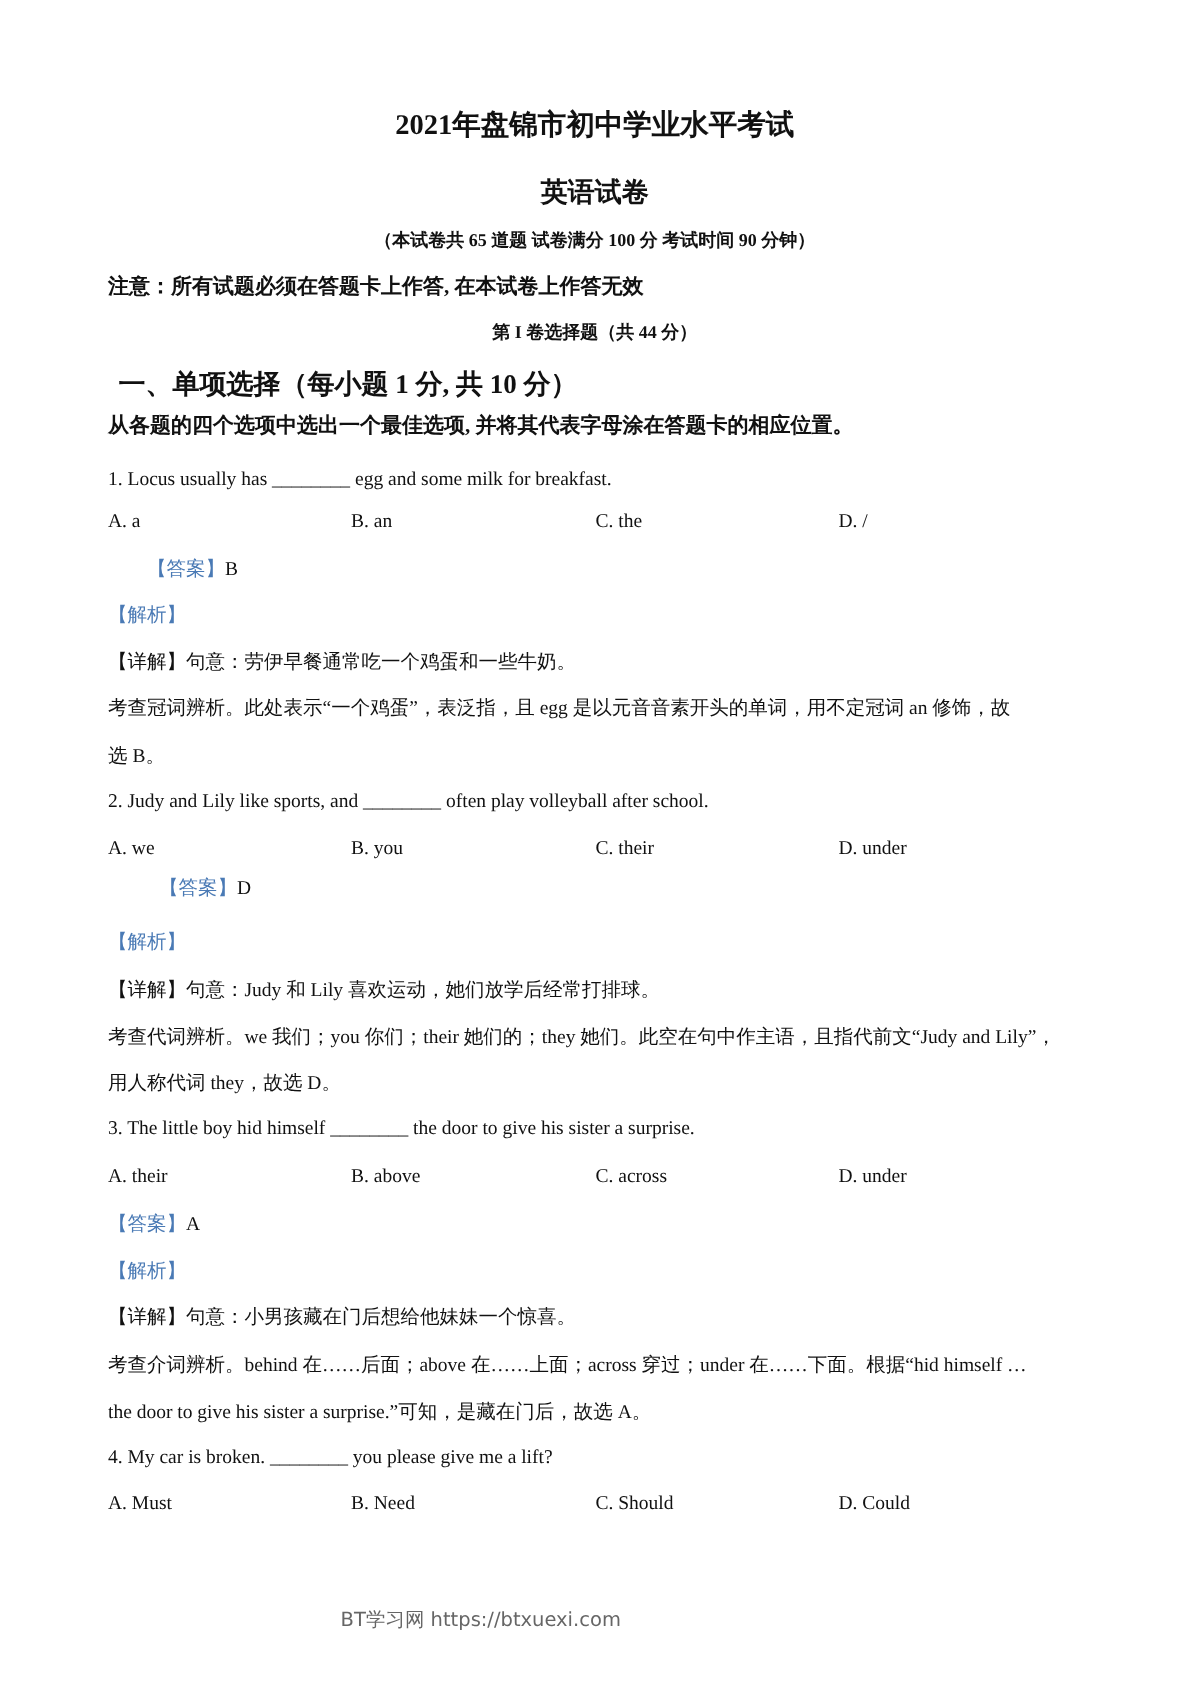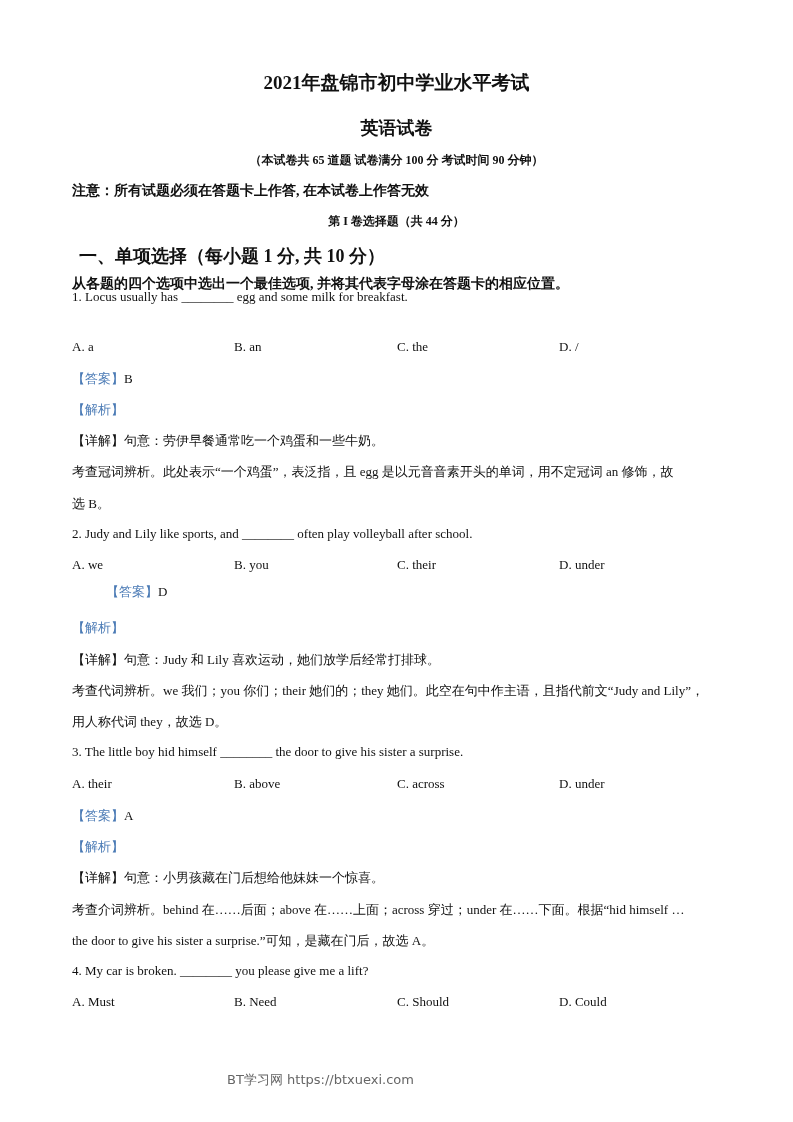--- a/index.html
+++ b/index.html
@@ -20,26 +20,26 @@
 
 <div>
   <div class="abs title" style="top:70px;">2021年盘锦市初中学业水平考试</div>
   <div class="abs title" style="top:116px;font-size:18px;">英语试卷</div>
   <div class="abs sub" style="top:152px;">（本试卷共 65 道题  试卷满分 100 分  考试时间 90 分钟）</div>
   <div class="abs bold" style="top:182px;left:72px;font-size:14px;">注意：所有试题必须在答题卡上作答, 在本试卷上作答无效</div>
   <div class="abs sub" style="top:213px;">第 I 卷选择题（共 44 分）</div>
   <div class="abs bold" style="top:244px;left:79px;font-size:18px;">一、单项选择（每小题 1 分, 共 10 分）</div>
   <div class="abs bold" style="top:275px;left:72px;font-size:14px;">从各题的四个选项中选出一个最佳选项, 并将其代表字母涂在答题卡的相应位置。</div>
 
-  <div class="abs txt" style="top:289px;text-align:right;">1. Locus usually has ________ egg and some milk for breakfast.</div>
+  <div class="abs txt" style="top:311px;text-align:right;">1. Locus usually has ________ egg and some milk for breakfast.</div>
   <div class="abs opt" style="top:339px;left:72px;">A. a</div>
   <div class="abs opt" style="top:339px;left:234px;">B. an</div>
   <div class="abs opt" style="top:339px;left:397px;">C. the</div>
   <div class="abs opt" style="top:339px;left:559px;">D. /</div>
-  <div class="abs txt" style="top:370px;"><span class="blue">【答案】</span><span>B</span></div>
+  <div class="abs txt" style="top:370px;margin-left:26px;"><span class="blue">【答案】</span><span>B</span></div>
   <div class="abs txt blue" style="top:401px;">【解析】</div>
   <div class="abs txt" style="top:432px;">【详解】句意：劳伊早餐通常吃一个鸡蛋和一些牛奶。</div>
   <div class="abs txt" style="top:463px;">考查冠词辨析。此处表示“一个鸡蛋”，表泛指，且 egg 是以元音音素开头的单词，用不定冠词 an 修饰，故</div>
   <div class="abs txt" style="top:495px;">选 B。</div>
 
   <div class="abs txt" style="top:526px;">2. Judy and Lily like sports, and ________ often play volleyball after school.</div>
   <div class="abs opt" style="top:557px;left:72px;">A. we</div>
   <div class="abs opt" style="top:557px;left:234px;">B. you</div>
   <div class="abs opt" style="top:557px;left:397px;">C. their</div>
   <div class="abs opt" style="top:557px;left:559px;">D. under</div>

